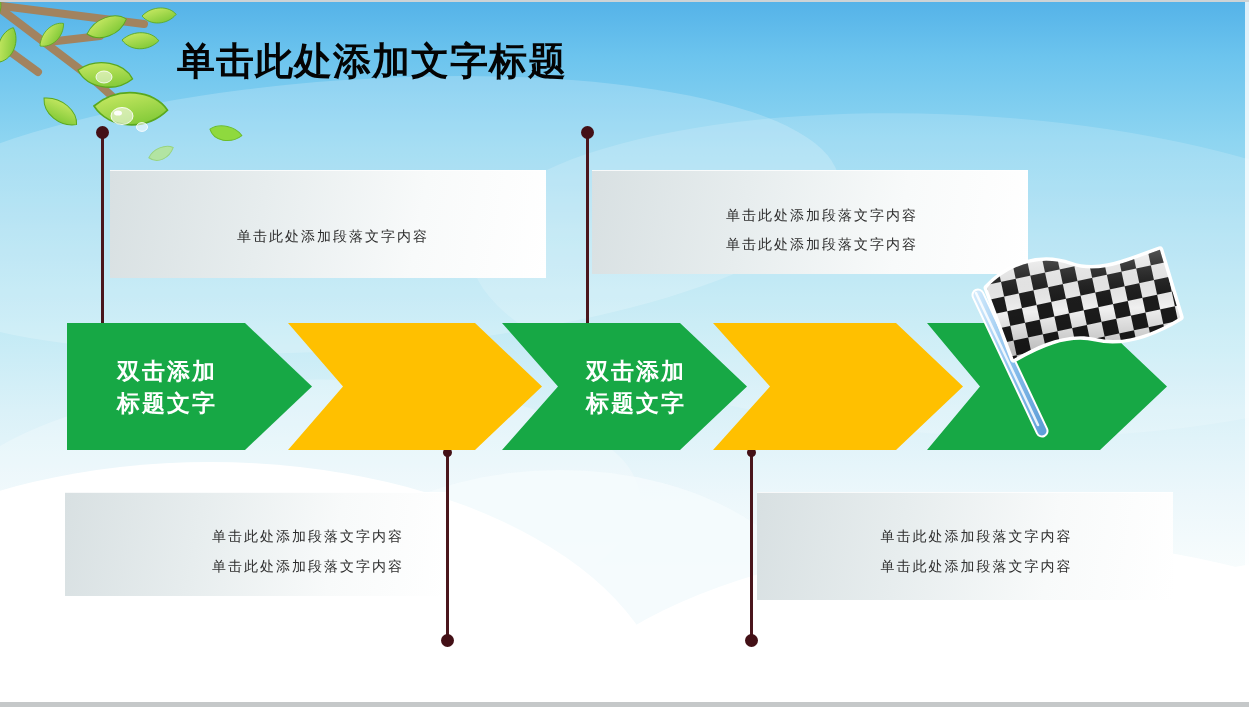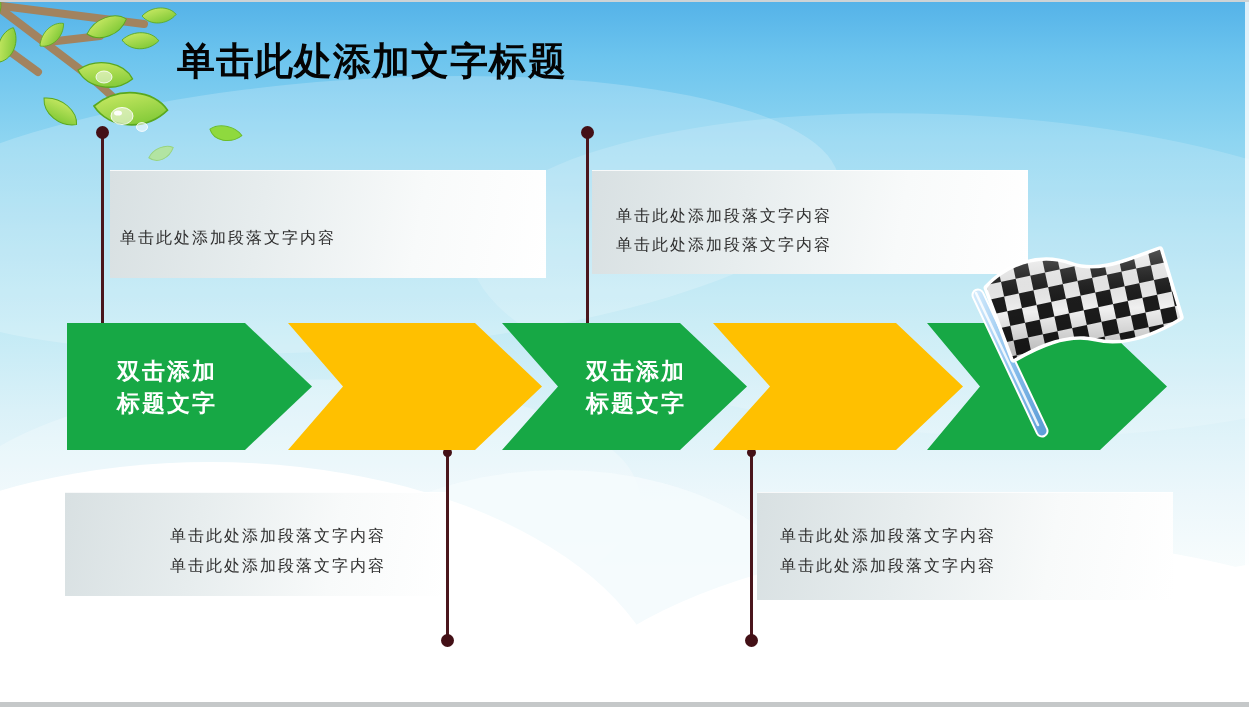--- a/index.html
+++ b/index.html
@@ -21,23 +21,23 @@
   .bottomband{position:absolute;left:0;top:600px;width:1249px;height:107px;background:#fff;z-index:1;}
   
   .edge-top{position:absolute;left:0;top:0;width:1249px;height:2px;background:#cdd3d6;z-index:9;}
   .edge-bottom{position:absolute;left:0;top:702px;width:1249px;height:5px;background:#c5c8c9;z-index:9;}
   .edge-right{position:absolute;right:0;top:0;width:4px;height:707px;background:rgba(255,255,255,.8);z-index:8;}
 
   .title{position:absolute;left:177px;top:36px;z-index:6;color:#040404;
          font-size:38px;font-weight:900;letter-spacing:1px;white-space:nowrap;}
 
   
-  .callout{position:absolute;z-index:2;color:#2e2e2e;font-size:16px;letter-spacing:2px;
+  .callout{position:absolute;z-index:2;color:#2e2e2e;font-size:14px;letter-spacing:2px;
            background:linear-gradient(100deg,#d8e0e2 0%,#e7edee 35%,#f8fafa 70%,#ffffff 100%);
-           box-shadow:inset 0 1px 0 rgba(255,255,255,.8);}
+           box-shadow:inset 0 1px 0 rgba(255,255,255,.8);text-align:center;}
   .callout .ln{white-space:nowrap;}
   .co-tl{left:110px;top:170px;width:436px;height:108px;padding:58px 0 0 10px;box-sizing:border-box;}
   .co-tr{left:592px;top:170px;width:436px;height:104px;padding:31px 0 0 24px;box-sizing:border-box;line-height:29px;}
   .co-bl{left:65px;top:492px;width:381px;height:104px;padding:29px 0 0 105px;box-sizing:border-box;line-height:30px;}
   .co-br{left:757px;top:492px;width:416px;height:108px;padding:29px 0 0 23px;box-sizing:border-box;line-height:30px;}
 
   
   .conn{position:absolute;width:3px;background:#4a161c;z-index:3;}
   .conn.l1{left:101px;top:133px;height:190px;}
   .conn.l2{left:586px;top:133px;height:190px;}

